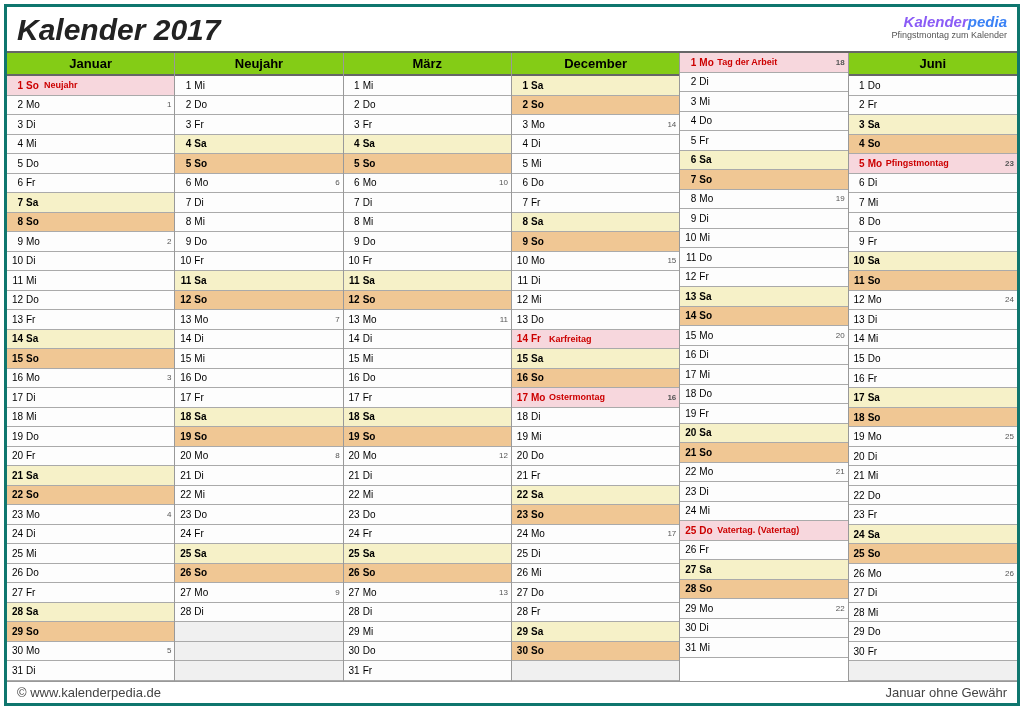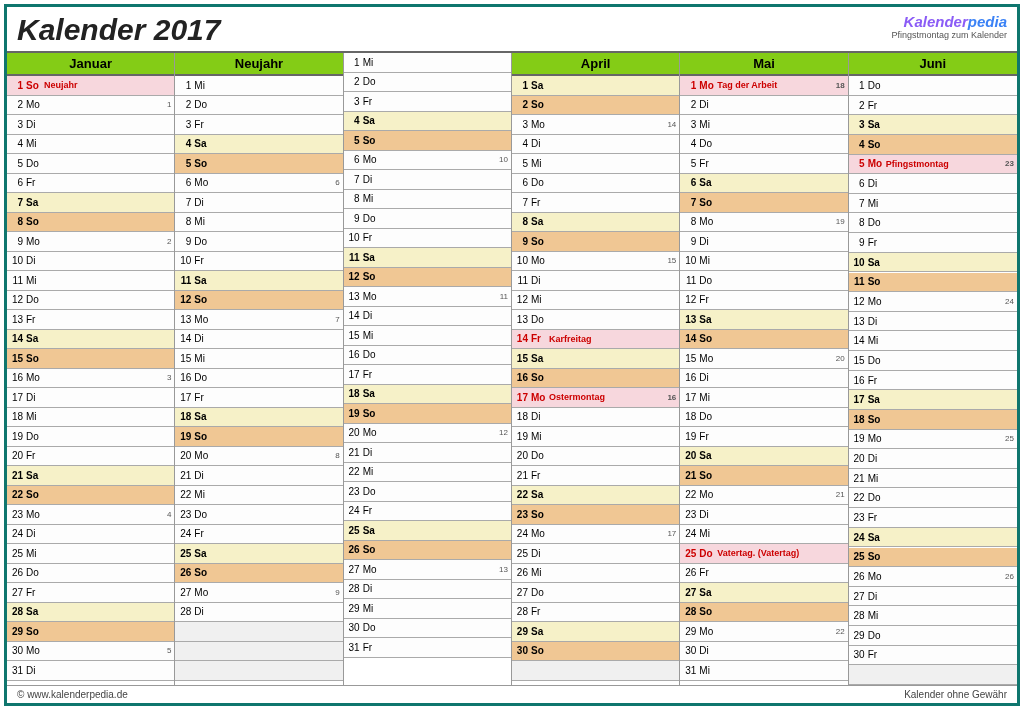--- a/index.html
+++ b/index.html
@@ -18,21 +18,21 @@
   .row { display: flex; align-items: center; border-bottom: 1px solid #aaa; font-size: 10px; height: 19.5px; padding: 0 3px; position: relative; background: #fdfdfd; }
   .row .dn { width: 16px; text-align: right; padding-right: 3px; }
   .row .dw { width: 18px; }
   .row .hol { flex: 1; font-size: 9px; white-space: nowrap; overflow: hidden; }
   .row .wk { font-size: 8px; color: #555; position: absolute; right: 3px; }
   .row.sat { background: #f6f1c8; font-weight: bold; }
   .row.sun { background: #f0c794; font-weight: bold; }
   .row.holiday { background: #f7d7dd; font-weight: bold; color: #c00; }
   .row.holiday .dn, .row.holiday .dw, .row.holiday .hol { color: #c00; }
   .row.empty { background: #f0f0f0; }
-  .footer { display: flex; justify-content: space-between; font-size: 10px; color: #444; padding: 3px 10px; border-top: 1px solid #999; }
+  .footer { display: flex; justify-content: space-between; font-size: 13px; color: #444; padding: 3px 10px; border-top: 1px solid #999; }
 </style>
 </head>
 <body>
 
 <div class="page">
   <div class="header">
     <div class="title">Kalender 2017</div>
     <div class="brand">
       <div class="b1"><span class="k">Kalender</span><span class="p">pedia</span></div>
       <div>Pfingstmontag zum Kalender</div>
@@ -346,20 +346,21 @@
         <div class="row">
           <span class="dn">28</span>
           <span class="dw">Di</span>
           <span class="hol"></span>
         </div>
         <div class="row empty"></div>
         <div class="row empty"></div>
         <div class="row empty"></div>
       </div>
       <div class="col">
+        <div class="mhead">März</div>
         <div class="row">
           <span class="dn">1</span>
           <span class="dw">Mi</span>
           <span class="hol"></span>
         </div>
         <div class="row">
           <span class="dn">2</span>
           <span class="dw">Do</span>
           <span class="hol"></span>
         </div>
@@ -507,21 +508,21 @@
           <span class="dw">Do</span>
           <span class="hol"></span>
         </div>
         <div class="row">
           <span class="dn">31</span>
           <span class="dw">Fr</span>
           <span class="hol"></span>
         </div>
       </div>
       <div class="col">
-        <div class="mhead">April</div>
+        <div class="mhead">December</div>
         <div class="row sat">
           <span class="dn">1</span>
           <span class="dw">Sa</span>
           <span class="hol"></span>
         </div>
         <div class="row sun">
           <span class="dn">2</span>
           <span class="dw">So</span>
           <span class="hol"></span>
         </div>
@@ -665,21 +666,20 @@
           <span class="hol"></span>
         </div>
         <div class="row sun">
           <span class="dn">30</span>
           <span class="dw">So</span>
           <span class="hol"></span>
         </div>
         <div class="row empty"></div>
       </div>
       <div class="col">
-        <div class="mhead">Mai</div>
         <div class="row holiday">
           <span class="dn">1</span>
           <span class="dw">Mo</span>
           <span class="hol">Tag der Arbeit</span>
           <span class="wk">18</span>
         </div>
         <div class="row">
           <span class="dn">2</span>
           <span class="dw">Di</span>
           <span class="hol"></span>
@@ -988,15 +988,15 @@
         <div class="row">
           <span class="dn">30</span>
           <span class="dw">Fr</span>
           <span class="hol"></span>
         </div>
         <div class="row empty"></div>
       </div>
     </div>
   <div class="footer">
     <span>© www.kalenderpedia.de</span>
-    <span>Kalender ohne Gewähr</span>
+    <span>Januar ohne Gewähr</span>
   </div>
 </div>
 
 </body></html>

